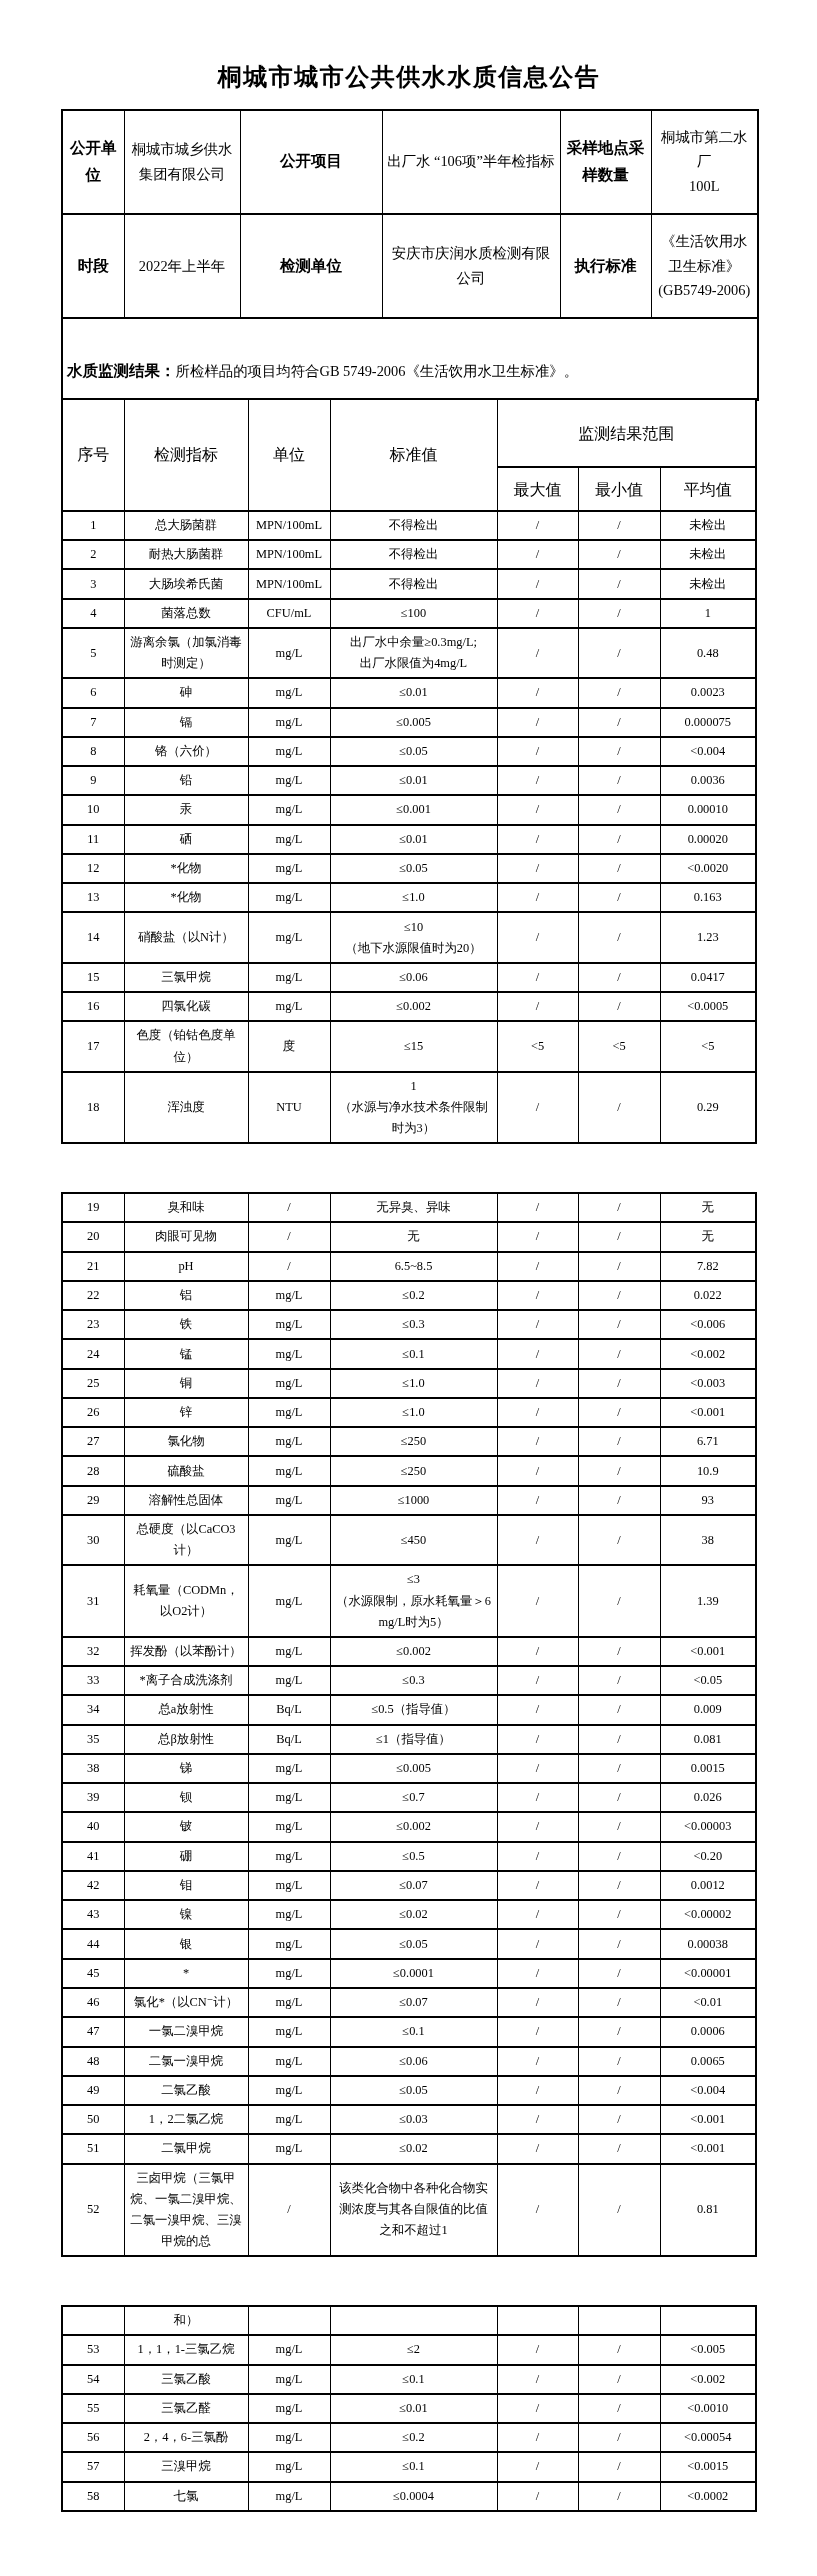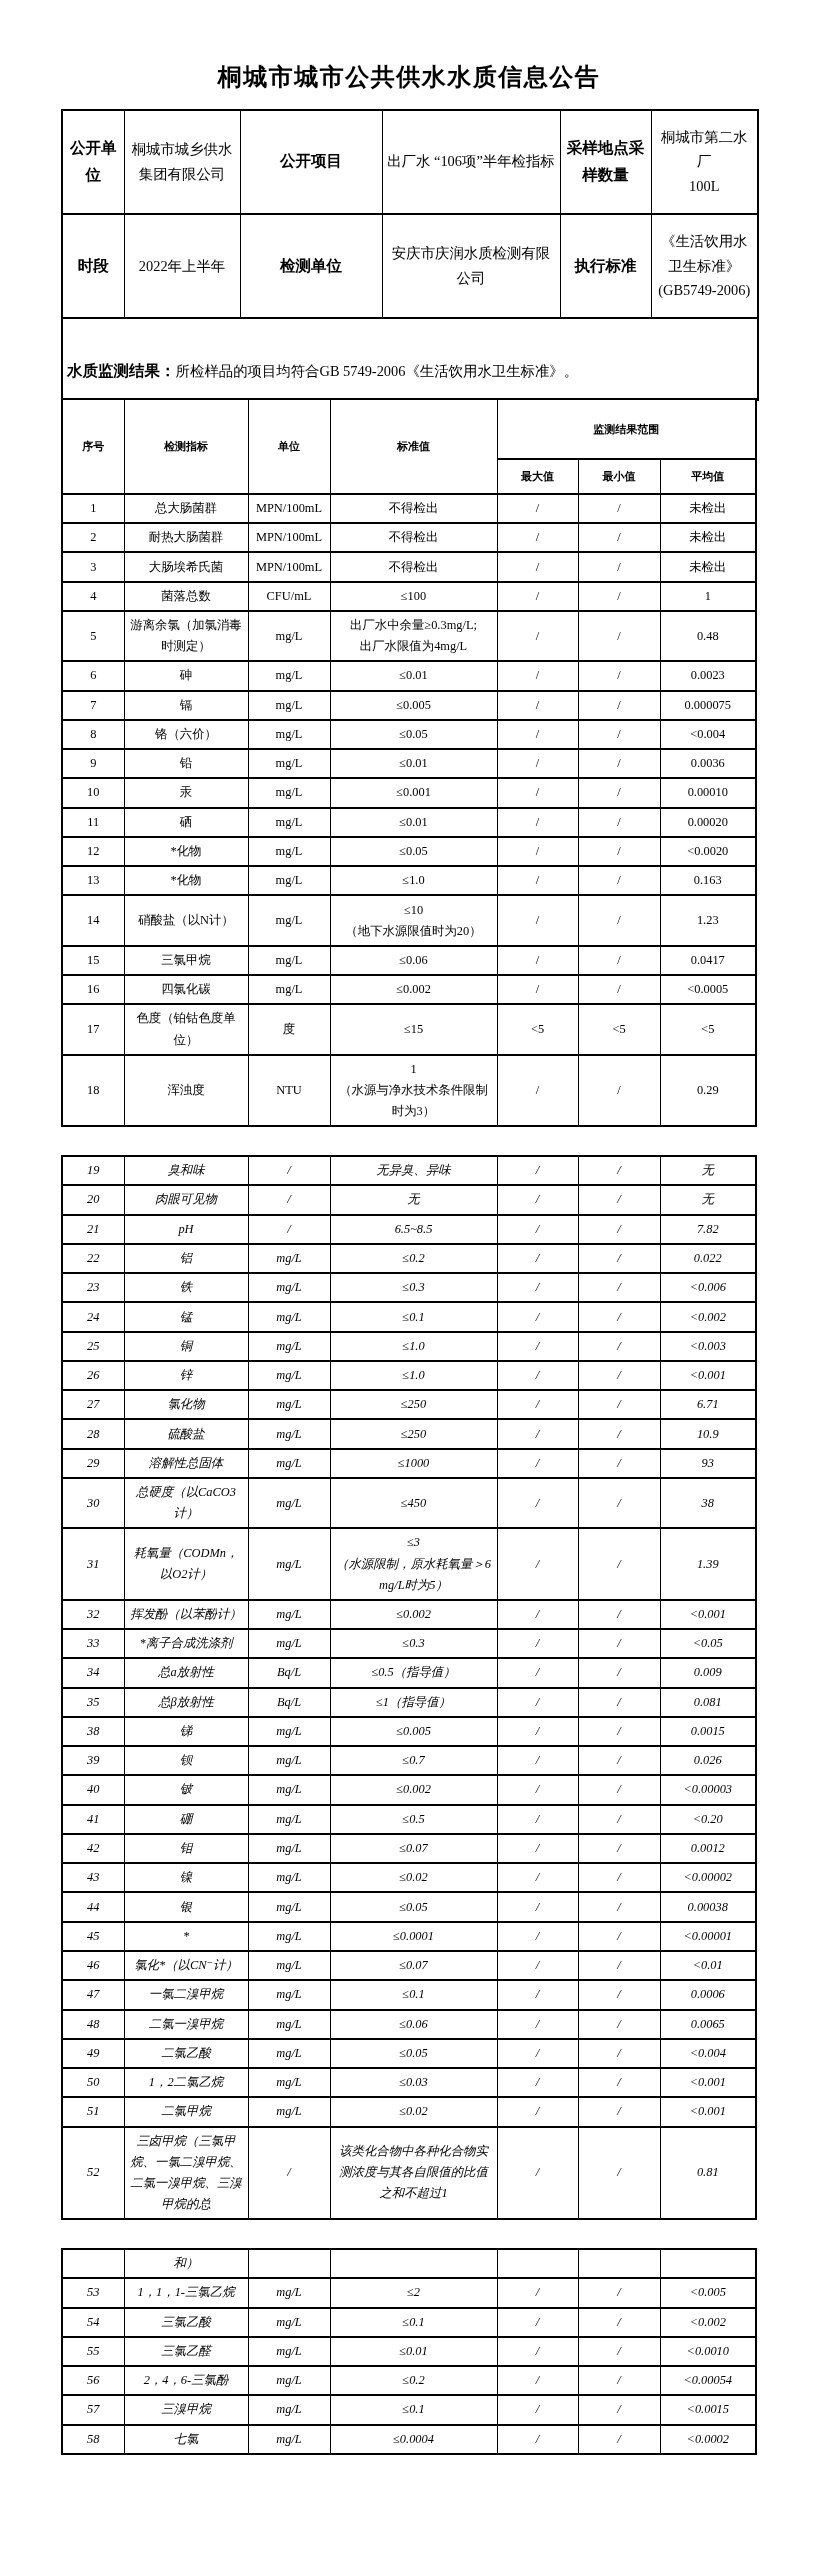--- a/index.html
+++ b/index.html
@@ -11,22 +11,22 @@
   table{border-collapse:collapse;table-layout:fixed;width:696px;background:#fff;}
   td,th{border:1px solid #000;border-top-width:2.6px;border-bottom-width:2.6px;
         text-align:center;vertical-align:middle;font-size:12.4px;line-height:1.7;
         padding:3.1px 4.1px;word-break:break-all;white-space:pre-line;}
   table{border:2.6px solid #000;}
   .info td{font-size:14.4px;padding:14.4px 4.1px;}
   .info td.lbl{font-weight:bold;font-size:15.5px;}
   .summary-cell{text-align:left;padding:11.3px 7.2px;font-size:14.4px;}
   .summary-cell .s-label{font-weight:bold;font-size:15.5px;}
   .main.flush{margin-top:-2.6px;}
-  .main.gapped{margin-top:28px;font-style:italic;}
-  .main th{font-weight:bold;font-size:11px;margin-left:32px;}
+  .main.gapped{margin-top:48px;}
+  .main th{font-weight:normal;font-size:16px;margin-left:32px;}
   .main th.h-top{padding:19.6px 4.1px;}
   .main th.h-sub{padding:7.2px 4.1px;}
   .main td.c-std,.main td.c-name{padding:3.1px 3.1px;}
 </style>
 </head>
 <body>
 
 <div class="page">
   <div class="content">
 

